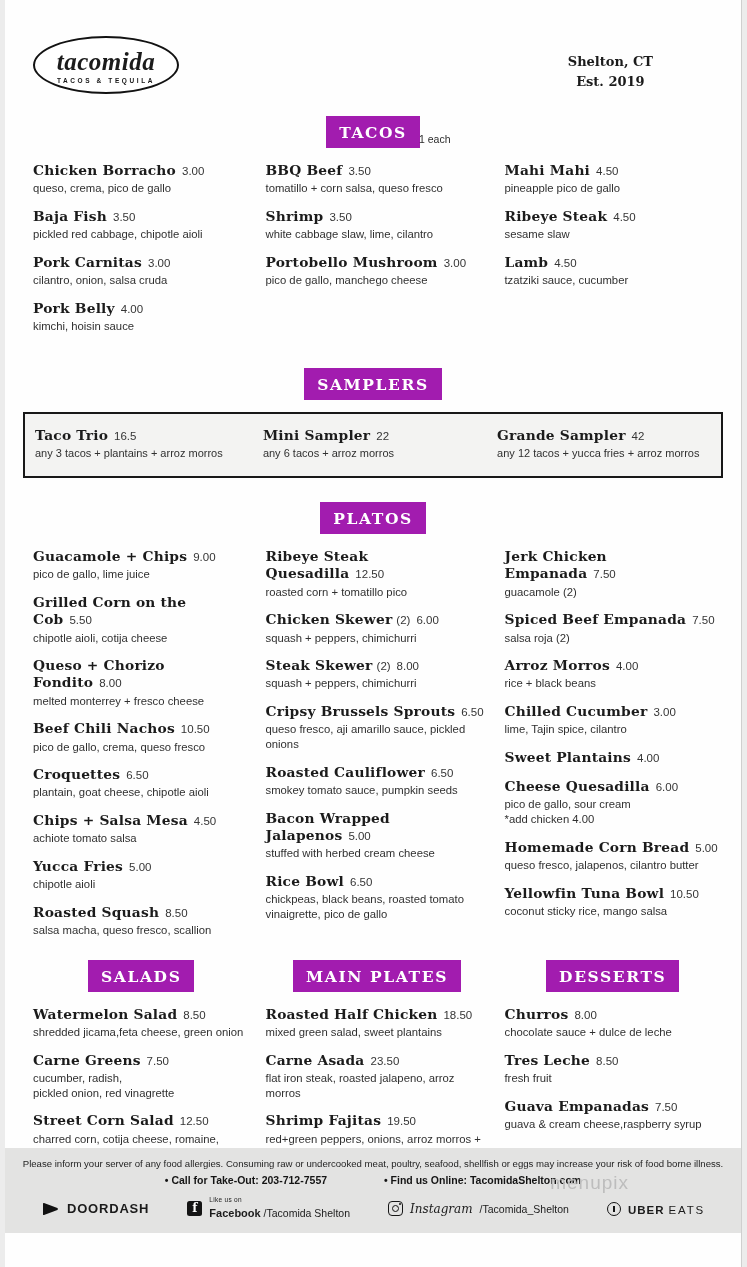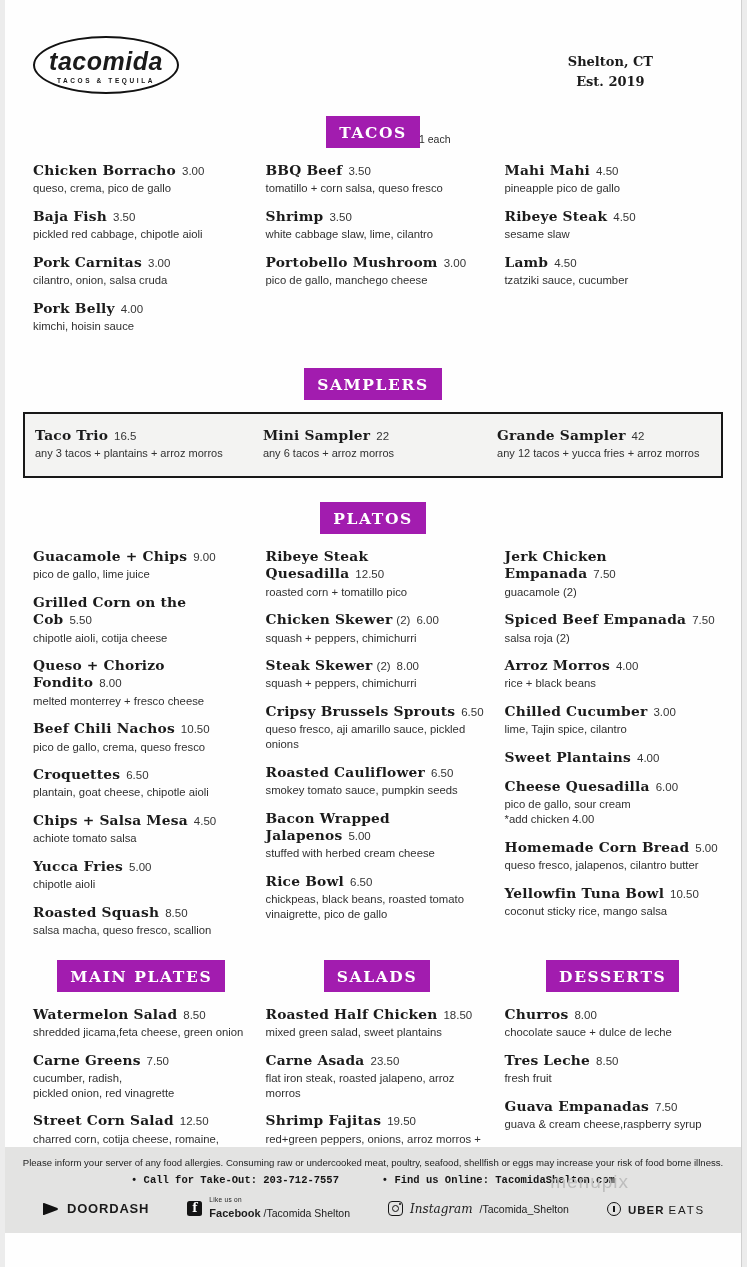--- a/index.html
+++ b/index.html
@@ -25,21 +25,21 @@
     padding:36px 88px 0 28px;
   }
   .logo-oval {
     width:146px; height:58px;
     border:2.5px solid #121212;
     border-radius:50%;
     display:flex; flex-direction:column; align-items:center; justify-content:center;
     background:#fff;
   }
   .logo-script {
-    font-family:Liberation Sans, sans-serif;
+    font-family:Liberation Serif, serif;
     font-style:italic; font-weight:bold;
     font-size:25px; line-height:1; letter-spacing:0.5px;
     margin-top:2px;
   }
   .logo-tagline {
     font-size:6.5px; letter-spacing:2.6px; font-weight:bold;
     margin-top:3px; color:#161616;
   }
   .location-block {
     text-align:center; margin-top:16px;
@@ -109,21 +109,21 @@
   .footer-band {
     position:absolute; left:0; right:0; bottom:34px;
     background:#e3e3e2;
     padding:10px 14px 12px;
     text-align:center;
   }
   .allergy-note {
     margin:0; font-size:9.6px; color:#1f1f1f; white-space:nowrap;
   }
   .contact-line { margin:5px 0 10px; font-size:10.5px; font-weight:bold; color:#141414; }
-  .contact-line span { margin:0 20px;font-family:Liberation Mono, monospace; }
+  .contact-line span { margin:0 27px; }
   .watermark {
     position:absolute; right:112px; top:24px;
     font-size:19px; color:#bdbdbd; letter-spacing:1px;
     font-family:"Liberation Sans", sans-serif;
   }
   .social-row {
     display:flex; justify-content:space-between; align-items:center;
     padding:0 22px;
   }
   .social-item { display:flex; align-items:center; gap:7px; }
@@ -362,24 +362,24 @@
         </div>
         <div class="menu-item">
           <div class="item-head"><span class="item-name">Yellowfin Tuna Bowl</span><span class="item-price">10.50</span></div>
           <div class="item-desc">coconut sticky rice, mango salsa</div>
         </div>
       </div>
   </div>
 
   <div class="triple-heads">
     <div>
+      <span class="section-badge">SALADS</span>
+    </div>
+    <div>
       <span class="section-badge">MAIN PLATES</span>
-    </div>
-    <div>
-      <span class="section-badge">SALADS</span>
     </div>
     <div>
       <span class="section-badge">DESSERTS</span>
     </div>
   </div>
   <div class="menu-grid">
     <div class="menu-col">
         <div class="menu-item">
           <div class="item-head"><span class="item-name">Watermelon Salad</span><span class="item-price">8.50</span></div>
           <div class="item-desc">shredded jicama,feta cheese, green onion</div>

